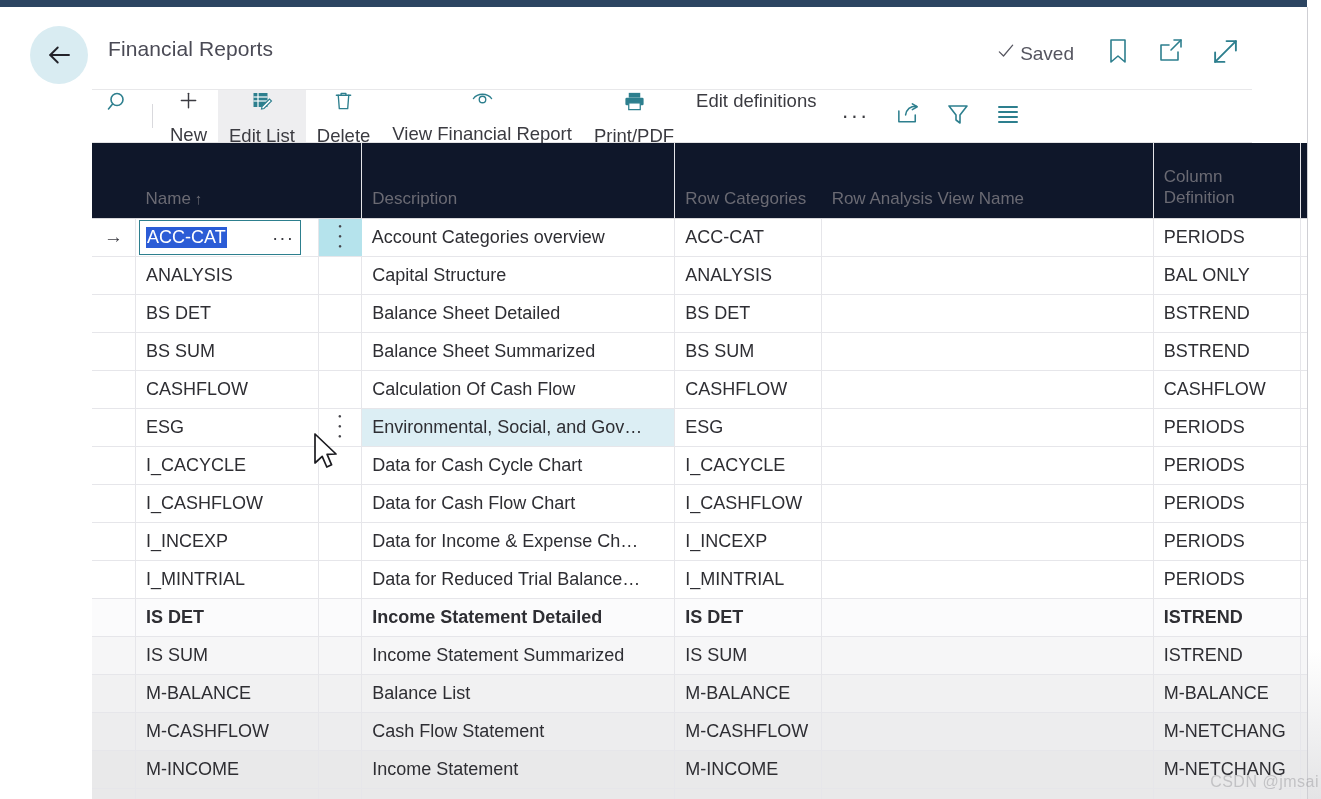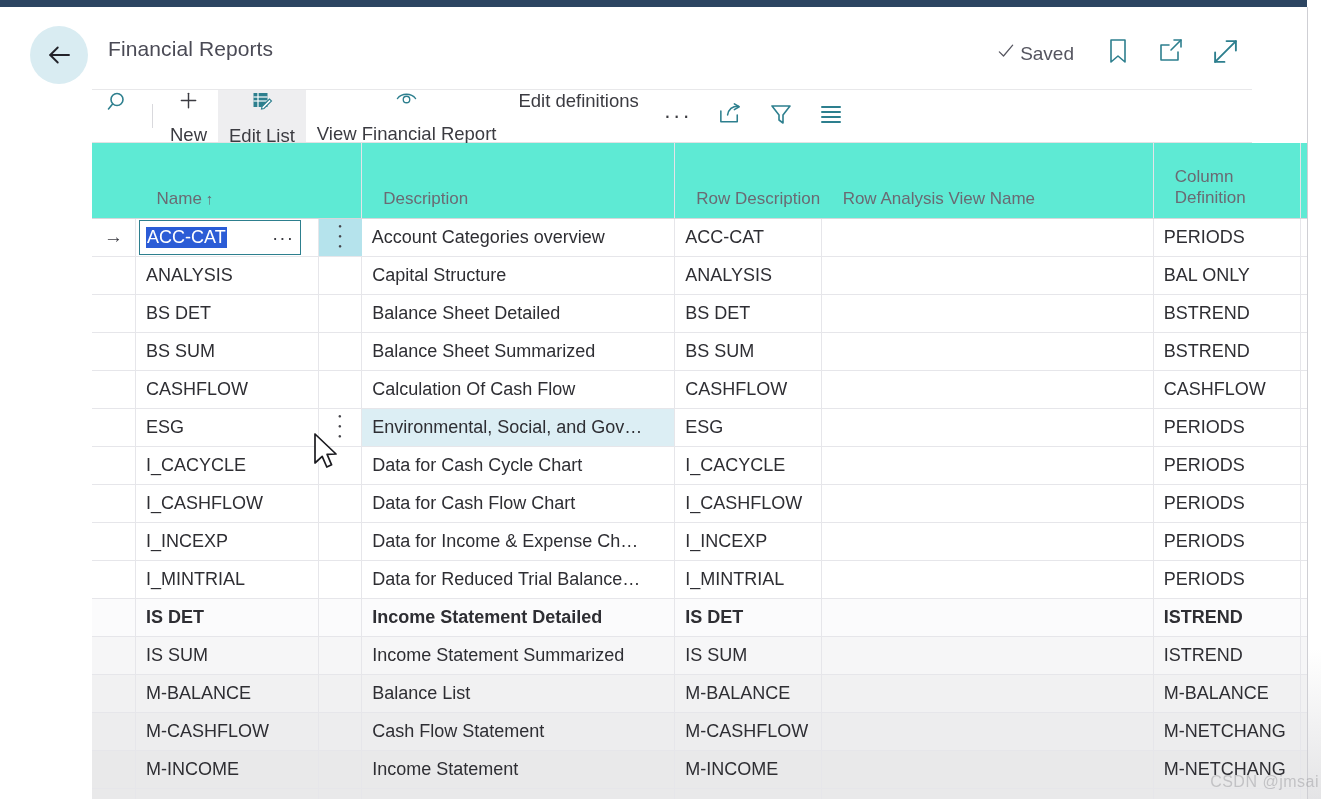--- a/index.html
+++ b/index.html
@@ -113,24 +113,24 @@
     width: 1350px;
     font-size: 18px;
     color: #2e2e33;
   }
   table.fr th {
     font-weight: 400;
     font-size: 17px;
     color: #6a6a73;
     text-align: left;
     vertical-align: bottom;
-    padding: 0 0 9px 21px;
+    padding: 0 0 9px 10px;
     height: 75px;
     border-bottom: 1px solid #d7d7db;
-    background: #5eead4;
+    background: #0f172a;
   }
   table.fr th.sep { border-left: 1px solid #e4e4e8; }
   table.fr td {
     height: 38px;
     padding: 0 10px;
     border-bottom: 1px solid #e6e6ea;
     border-right: 1px solid #e6e6ea;
     white-space: nowrap;
     overflow: hidden;
     vertical-align: middle;
@@ -308,31 +308,51 @@
           <rect x="2.5" y="3" width="14" height="14" fill="#2d7f8e"></rect>
           <line x1="2.5" y1="7" x2="16.5" y2="7" stroke="#ffffff" stroke-width="1.2"></line>
           <line x1="2.5" y1="11" x2="16.5" y2="11" stroke="#ffffff" stroke-width="1.2"></line>
           <line x1="7" y1="3" x2="7" y2="17" stroke="#ffffff" stroke-width="1.2"></line>
           <path d="M11 16.5 L18.5 9 L20.5 11 L13 18.5 L10.5 19 Z" fill="#ffffff" stroke="#2d7f8e" stroke-width="1.1"></path>
         </svg>
       </span>
       <span>Edit List</span>
     </button>
 
+    <button class="cmd">
+      <span>
+        <svg width="21" height="22" viewBox="0 0 22 22" fill="none" stroke="#2d7f8e" stroke-width="1.4" stroke-linecap="round" stroke-linejoin="round">
+          <line x1="3.5" y1="5" x2="18.5" y2="5"></line>
+          <path d="M5.5 5 L6.6 19 H15.4 L16.5 5"></path>
+          <path d="M8.5 5 V3 H13.5 V5"></path>
+        </svg>
+      </span>
+      <span>Delete</span>
+    </button>
 
     <button class="cmd">
       <span>
         <svg width="23" height="20" viewBox="0 0 24 20" fill="none" stroke="#2d7f8e" stroke-width="1.4" stroke-linecap="round">
           <path d="M2.5 8.5 C7 2.5 17 2.5 21.5 8.5"></path>
           <circle cx="12" cy="9.5" r="3.4"></circle>
         </svg>
       </span>
       <span>View Financial Report</span>
     </button>
 
+    <button class="cmd">
+      <span>
+        <svg width="23" height="22" viewBox="0 0 24 22" fill="none">
+          <rect x="6" y="2.5" width="12" height="5" fill="#2d7f8e"></rect>
+          <rect x="2.5" y="7.5" width="19" height="8" rx="1.4" fill="#2d7f8e"></rect>
+          <rect x="6" y="13" width="12" height="7" fill="#ffffff" stroke="#2d7f8e" stroke-width="1.3"></rect>
+        </svg>
+      </span>
+      <span>Print/PDF</span>
+    </button>
 
     <button class="cmd">
       <span>Edit definitions</span>
     </button>
 
     <div class="cmd-ellipsis">···</div>
 
     <div class="cmd-icononly">
       <span>
         <svg width="27" height="24" viewBox="0 0 28 24" fill="none" stroke="#2d7f8e" stroke-width="1.6" stroke-linecap="round" stroke-linejoin="round">
@@ -366,21 +386,21 @@
   <div class="grid">
     <table class="fr">
       <thead>
         <tr>
           <th class="h-arrow"></th>
           <th class="h-name">
             <span>Name</span><span class="sort-caret">↑</span>
           </th>
           <th class="h-dots"></th>
           <th class="h-desc sep">Description</th>
-          <th class="h-rowdef sep">Row Description</th>
+          <th class="h-rowdef sep">Row Categories</th>
           <th class="h-rav">Row Analysis View Name</th>
           <th class="h-coldef sep">
             <span style="display:block;line-height:1.25;white-space:pre-line;">Column
 Definition</span>
           </th>
           <th class="h-col2 sep">Colum</th>
         </tr>
       </thead>
       <tbody>
           <tr class="row-current">

